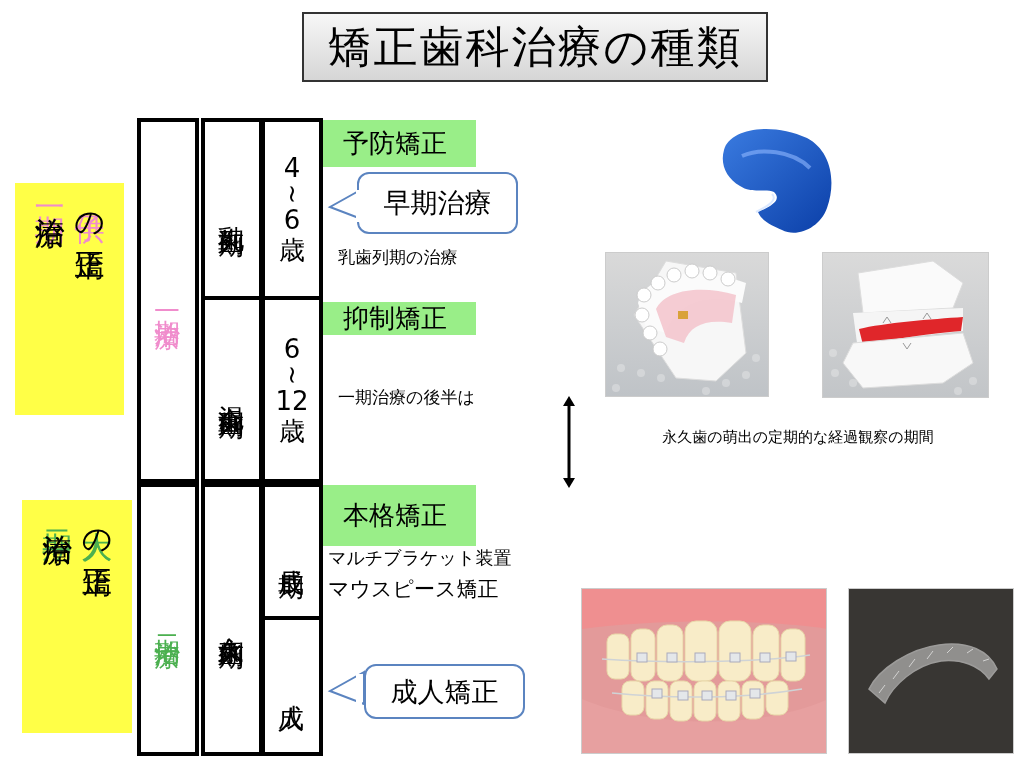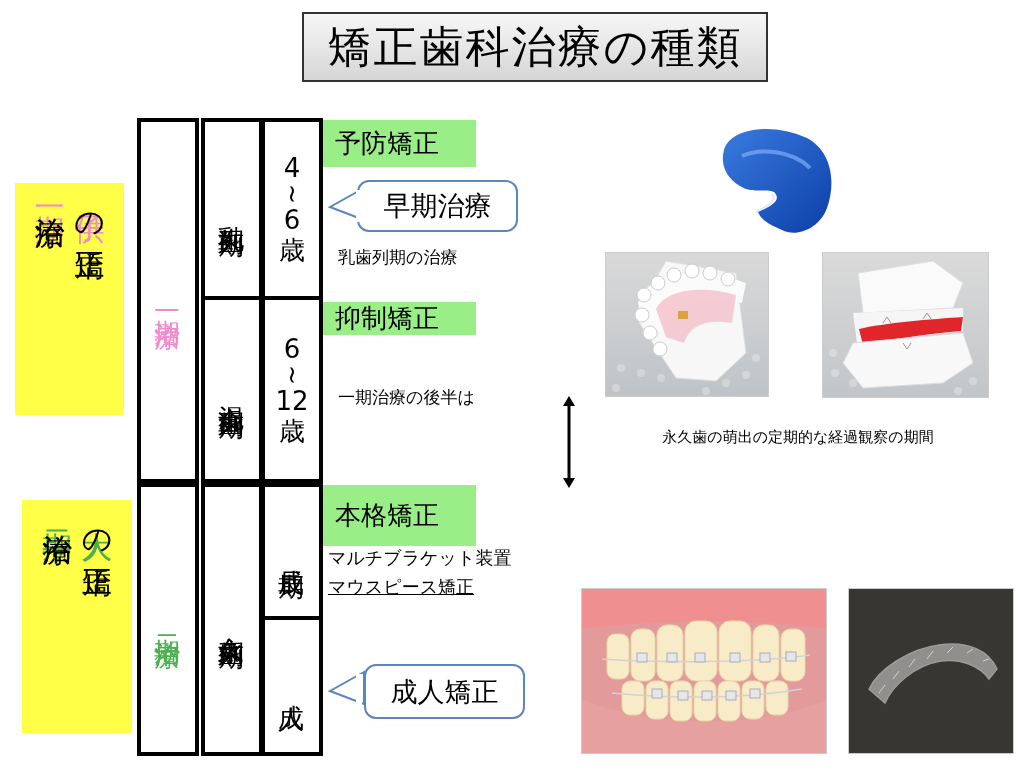--- a/index.html
+++ b/index.html
@@ -36,21 +36,21 @@
     writing-mode:vertical-rl; text-orientation:upright;
     font-size:26px; letter-spacing:2px;
   }
   .age {
     display:flex; flex-direction:column; align-items:center;
     font-size:26px; line-height:30px;
   }
   .age .tilde { transform:rotate(90deg); display:inline-block; line-height:22px; font-size:24px; }
   .glabel {
     background:#99ee88; font-size:26px;
-    display:flex; align-items:center; padding-left:12px; box-sizing:border-box;
+    display:flex; align-items:center; padding-left:20px; box-sizing:border-box;
   }
   .desc { font-size:17px; }
   .callout {
     border:2px solid #5b84c0; border-radius:12px; background:#fff;
     display:flex; align-items:center; justify-content:center;
     font-size:27px; box-sizing:border-box;
   }
   .callout-tail { overflow:visible; }
   .note { font-size:15px; text-align:center; line-height:22px; }
   .photo { border:1px solid #ccc; box-sizing:border-box; overflow:hidden; }
@@ -119,26 +119,26 @@
 </div>
 
 <div class="abs glabel" style="left:323px; top:120px; width:153px; height:47px;">予防矯正</div>
 <div class="abs desc" style="left:338px; top:246px;text-align:center;">乳歯列期の治療</div>
 
 <div class="abs glabel" style="left:323px; top:302px; width:153px; height:33px;">抑制矯正</div>
 <div class="abs desc" style="left:338px; top:386px;">一期治療の後半は</div>
 
 <div class="abs glabel" style="left:323px; top:485px; width:153px; height:61px;">本格矯正</div>
 <div class="abs desc" style="left:328px; top:546px; font-size:18px;">マルチブラケット装置</div>
-<div class="abs desc" style="left:328px; top:575px; font-size:18px;text-decoration:underline;">マウスピース矯正</div>
+<div class="abs desc" style="left:328px; top:575px; font-size:21px;">マウスピース矯正</div>
 
 <svg class="abs callout-tail" style="left:328px; top:180px;" width="40" height="54" viewBox="0 0 40 54">
   <polygon points="36,8 2,27 36,40" fill="#fff" stroke="#5b84c0" stroke-width="2"></polygon>
 </svg>
-<div class="abs callout" style="left:357px; top:180px; width:161px; height:52px;">早期治療</div>
+<div class="abs callout" style="left:357px; top:172px; width:161px; height:62px;">早期治療</div>
 <svg class="abs" style="left:356px; top:190px;" width="6" height="32">
     <rect x="0" y="0" width="6" height="32" fill="#fff"></rect>
   </svg>
 
 <svg class="abs callout-tail" style="left:328px; top:664px;" width="40" height="54" viewBox="0 0 40 54">
   <polygon points="36,8 2,27 36,40" fill="#fff" stroke="#5b84c0" stroke-width="2"></polygon>
 </svg>
 <div class="abs callout" style="left:364px; top:664px; width:161px; height:55px;">成人矯正</div>
 <svg class="abs" style="left:356px; top:674px;" width="6" height="32">
     <rect x="0" y="0" width="6" height="32" fill="#fff"></rect>

